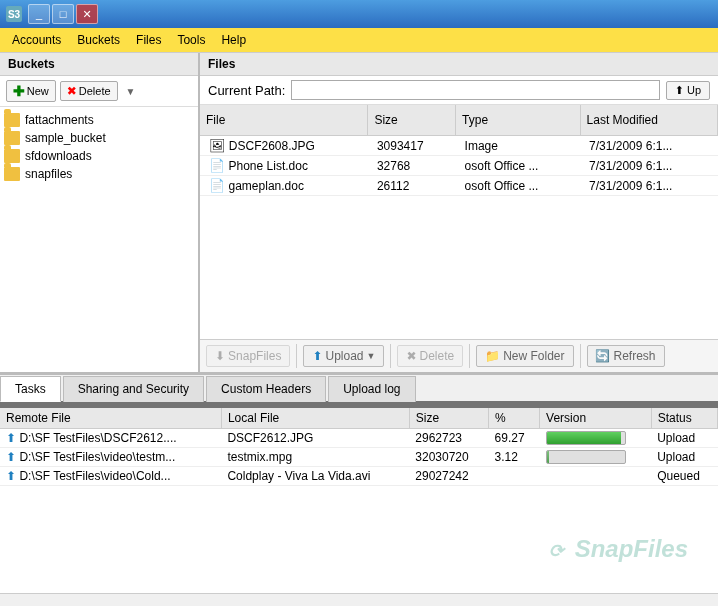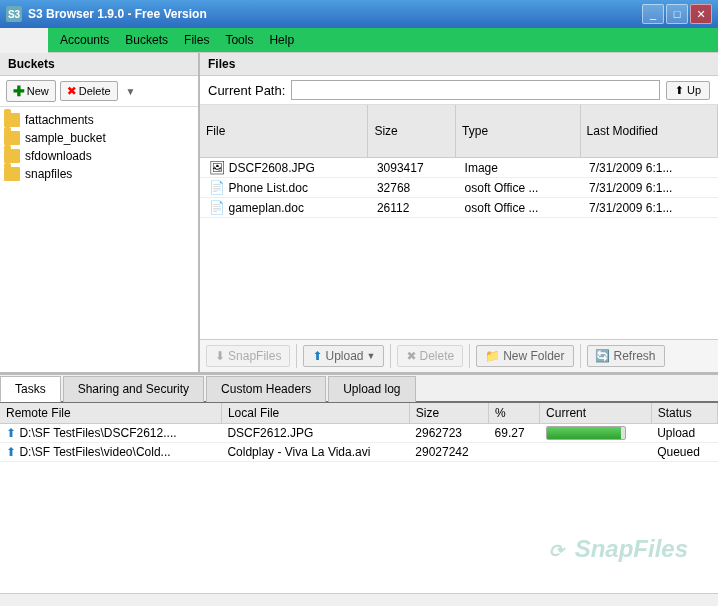--- a/index.html
+++ b/index.html
@@ -42,26 +42,25 @@
       color: white;
       font-size: 11px;
       cursor: pointer;
       display: flex; align-items: center; justify-content: center;
       border-radius: 2px;
     }
     .title-btn.close { background: rgba(200,50,50,0.8); }
 
     
     .menu-bar {
-      background: #22c55e;
+      background: #fde047;
       border-bottom: 1px solid #ccc;
       display: flex;
       padding: 2px 4px;
       gap: 0;
-      margin-left: 48px;
     }
     .menu-item {
       padding: 3px 8px;
       cursor: pointer;
       border-radius: 2px;
       color: #000;
     }
 
     
     .main-container {
@@ -193,21 +192,21 @@
     table {
       width: 100%;
       border-collapse: collapse;
       font-size: 12px;
     }
     thead tr {
       background: #e8e8e8;
     }
     th {
       text-align: left;
-      padding: 19px 6px;
+      padding: 8px 6px;
       border-right: 1px solid #ccc;
       border-bottom: 1px solid #ccc;
       font-weight: normal;
       white-space: nowrap;
     }
     td {
       padding: 2px 9px;
       border-bottom: 1px solid #eee;
     }
 
@@ -245,21 +244,21 @@
     
     .bottom-section {
       height: 220px;
       display: flex;
       flex-direction: column;
       background: white;
       border-top: 2px solid #bbb;
     }
     .tabs-bar {
       display: flex;
-      border-bottom: 2px solid #737373;
+      border-bottom: 7px solid #737373;
       background: #f0f0f0;
     }
     .tab {
       padding: 5px 14px;
       cursor: pointer;
       border: 1px solid #bbb;
       border-bottom: none;
       background: #e0e0e0;
       margin-right: 2px;
       font-size: 12px;
@@ -332,21 +331,20 @@
       font-style: italic;
       font-weight: bold;
       pointer-events: none;
     }
   </style>
 </head>
 <body>
 
 <div class="title-bar">
   <div class="title-bar-icon">S3</div>
-  <span class="title-bar-title">S3 Browser 1.9.0 - Free Version</span>
   <div class="title-bar-controls">
     <button class="title-btn">_</button>
     <button class="title-btn">□</button>
     <button class="title-btn close">✕</button>
   </div>
 </div>
 
 <div class="menu-bar">
   <div class="menu-item">Accounts</div>
   <div class="menu-item">Buckets</div>
@@ -492,36 +490,51 @@
     </div>
 
     <div class="tasks-table-container">
       <table class="tasks-table">
         <thead>
           <tr>
             <th>Remote File</th>
             <th>Local File</th>
             <th>Size</th>
             <th>%</th>
-            <th>Current</th>
+            <th>Version</th>
             <th>Status</th>
           </tr>
         </thead>
         <tbody id="tasks-tbody">
         <tr>
     <td>
       <span style="color:#2080c0; font-size:12px;">⬆</span>
       D:\SF TestFiles\DSCF2612....
     </td>
     <td>DSCF2612.JPG</td>
     <td>2962723</td>
     <td>69.27</td>
     <td>
                 <div class="progress-bar-container">
       <div class="progress-bar-fill" style="width:96%"></div>
+    </div>
+              </td>
+    <td>Upload</td>
+  </tr>
+            <tr>
+    <td>
+      <span style="color:#2080c0; font-size:12px;">⬆</span>
+      D:\SF TestFiles\video\testm...
+    </td>
+    <td>testmix.mpg</td>
+    <td>32030720</td>
+    <td>3.12</td>
+    <td>
+                <div class="progress-bar-container">
+      <div class="progress-bar-fill partial" style="width:3%"></div>
     </div>
               </td>
     <td>Upload</td>
   </tr>
             <tr>
     <td>
       <span style="color:#2080c0; font-size:12px;">⬆</span>
       D:\SF TestFiles\video\Cold...
     </td>
     <td>Coldplay - Viva La Vida.avi</td>

